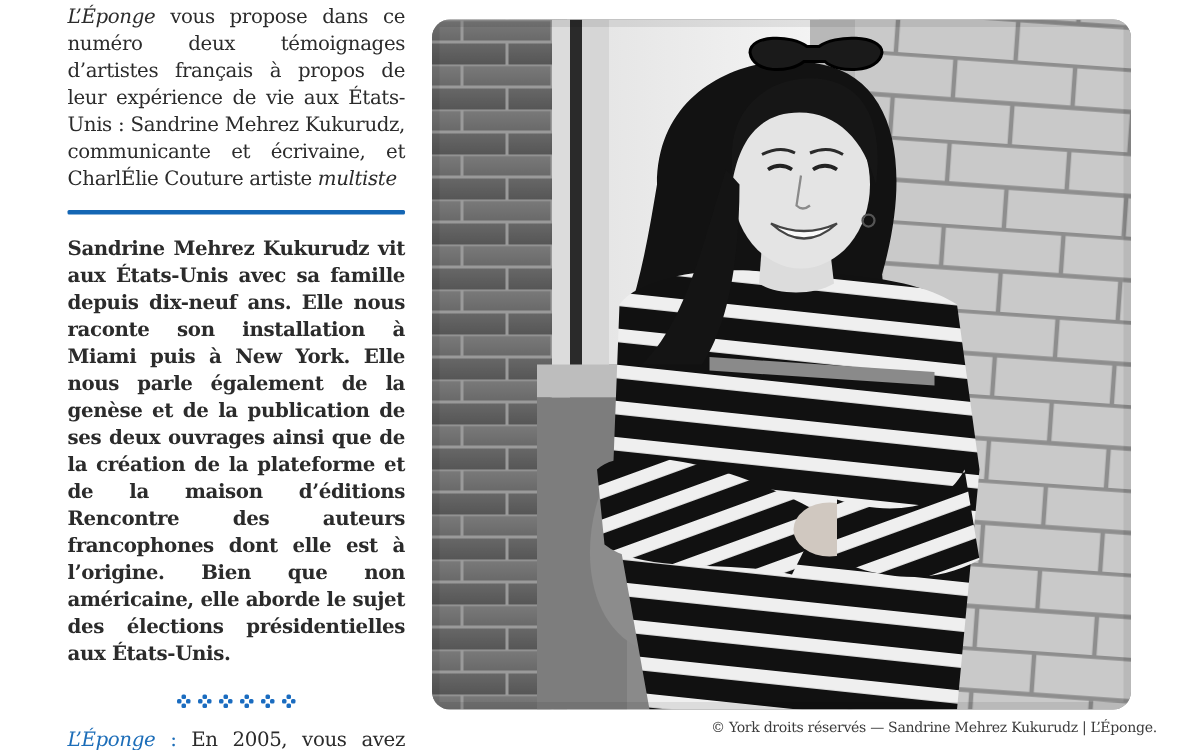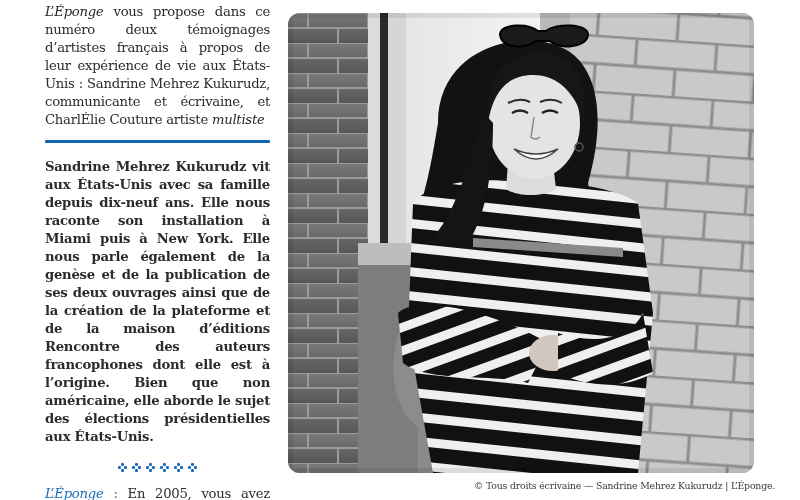--- a/index.html
+++ b/index.html
@@ -237,13 +237,13 @@
     <path d="M246 104 L243 124 Q247 128 252 124" stroke="#8a8a8a" stroke-width="1.5" fill="none"></path>
 
     <path d="M226 136 Q248 156 270 136 Q248 146 226 136 Z" fill="#fafafa" stroke="#444" stroke-width="1.5"></path>
 
     <circle cx="291" cy="134" r="4" fill="none" stroke="#555" stroke-width="1.5"></circle>
 
     <rect x="0" y="0" width="466" height="460" fill="none" stroke="#000" stroke-opacity="0.08" stroke-width="10"></rect>
   </svg>
 </div>
 
-<div class="caption">© Tous droits écrivaine — Sandrine Mehrez Kukurudz | L’Éponge.</div>
+<div class="caption">© York droits réservés — Sandrine Mehrez Kukurudz | L’Éponge.</div>
 
 </body></html>

